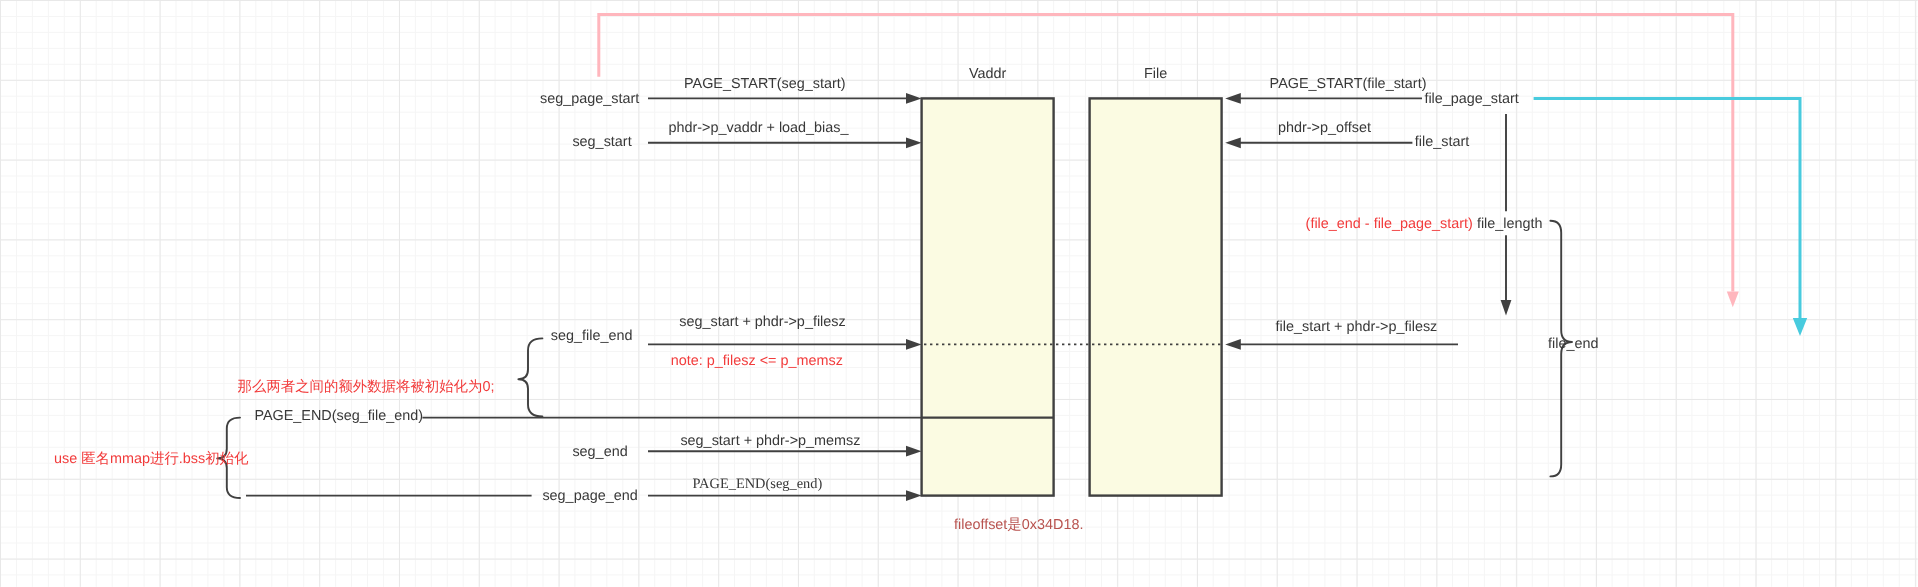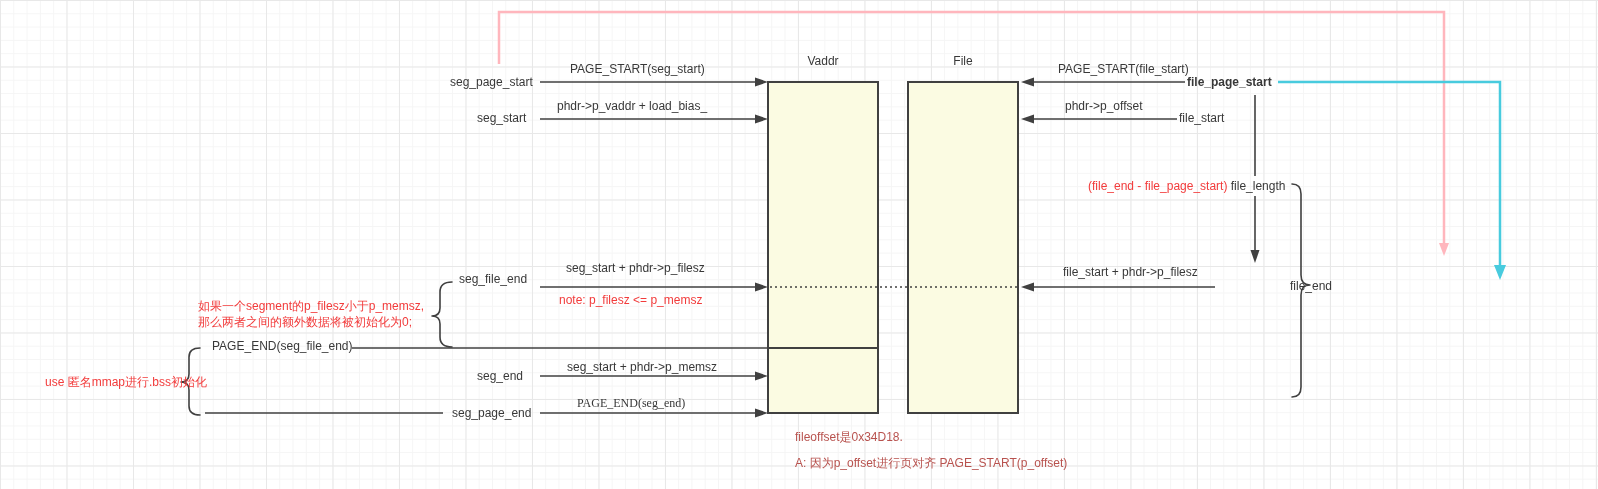--- a/index.html
+++ b/index.html
@@ -98,28 +98,26 @@
   <div class="lbl" style="left:557px;top:99px;">phdr-&gt;p_vaddr + load_bias_</div>
   <div class="lbl" style="left:459px;top:272px;">seg_file_end</div>
   <div class="lbl" style="left:566px;top:261px;">seg_start + phdr-&gt;p_filesz</div>
   <div class="lbl red" style="left:559px;top:293px;">note: p_filesz &lt;= p_memsz</div>
   <div class="lbl" style="left:212px;top:339px;">PAGE_END(seg_file_end)</div>
   <div class="lbl" style="left:477px;top:369px;">seg_end</div>
   <div class="lbl" style="left:567px;top:360px;">seg_start + phdr-&gt;p_memsz</div>
   <div class="lbl" style="left:577px;top:396px;font-family:Liberation Serif, serif;">PAGE_END(seg_end)</div>
   <div class="lbl" style="left:452px;top:406px;">seg_page_end</div>
 
-  <div class="lbl" style="left:1187px;top:75px;font-weight:bold;">file_page_start</div>
+  <div class="lbl" style="left:1187px;top:75px;">file_page_start</div>
   <div class="lbl" style="left:1058px;top:62px;">PAGE_START(file_start)</div>
   <div class="lbl" style="left:1065px;top:99px;">phdr-&gt;p_offset</div>
   <div class="lbl" style="left:1179px;top:111px;">file_start</div>
   <div class="lbl" style="left:1088px;top:179px;"><span class="red">(file_end - file_page_start)</span><span>&nbsp;<span>file_length</span></span></div>
   <div class="lbl" style="left:1063px;top:265px;">file_start + phdr-&gt;p_filesz</div>
   <div class="lbl" style="left:1290px;top:279px;">file_end</div>
 
-  <div class="lbl red" style="left:198px;top:299px;">如果一个segment的p_filesz小于p_memsz,</div>
   <div class="lbl red" style="left:198px;top:315px;">那么两者之间的额外数据将被初始化为0;</div>
   <div class="lbl red" style="left:45px;top:375px;">use 匿名mmap进行.bss初始化</div>
 
   <div class="lbl darkred" style="left:795px;top:430px;">fileoffset是0x34D18.</div>
-  <div class="lbl darkred" style="left:795px;top:456px;">A: 因为p_offset进行页对齐 PAGE_START(p_offset)</div>
 
 </div>
 
 </body></html>

